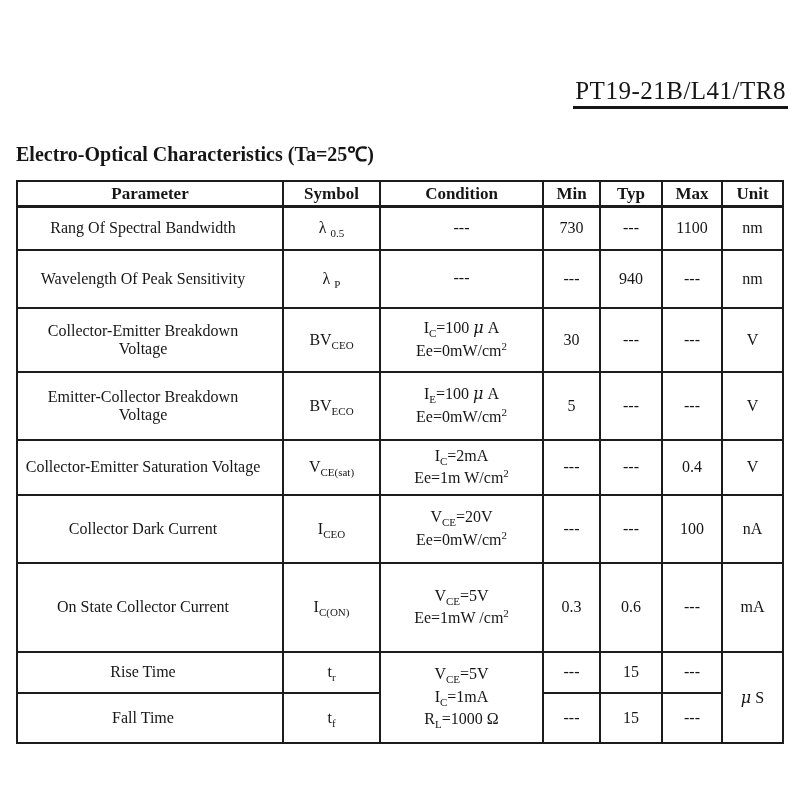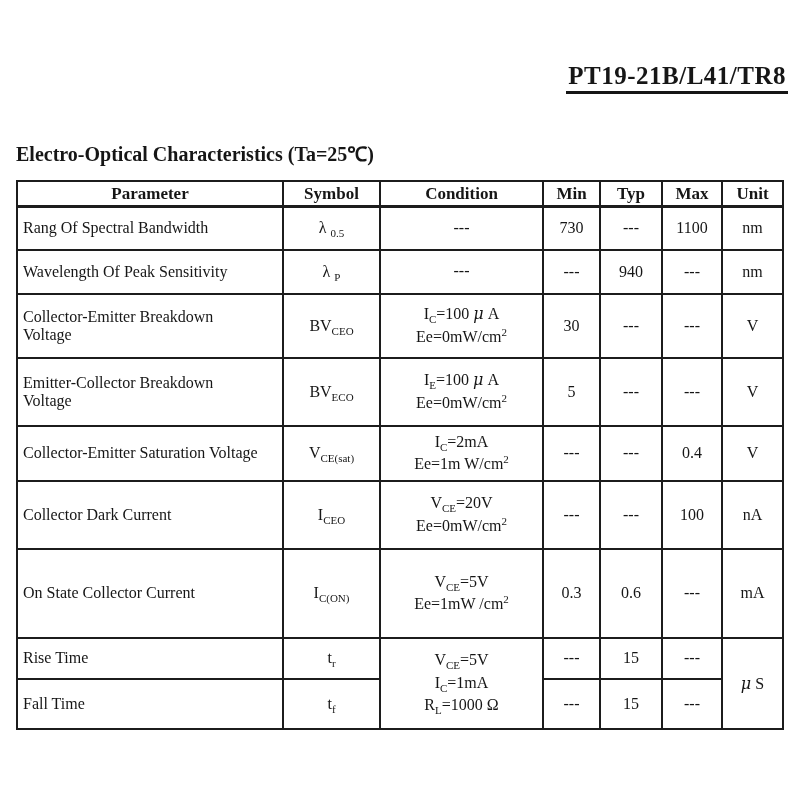--- a/index.html
+++ b/index.html
@@ -10,24 +10,24 @@
   body {
     width: 800px;
     height: 800px;
     position: relative;
     font-family: "Liberation Serif", serif;
     color: #161616;
     overflow: hidden;
   }
   .doc-number {
     position: absolute;
-    top: 62px;
+    top: 77px;
     right: 12px;
     font-size: 25px;
-    font-weight: bold;
+    font-weight: normal;
     letter-spacing: 0.5px;
     border-bottom: 3px solid #161616;
     padding: 0 2px 1px 2px;
     white-space: nowrap;
   }
   .section-title {
     position: absolute;
     left: 16px;
     top: 140px;
     font-size: 20px;
@@ -51,27 +51,27 @@
     padding: 0;
     overflow: hidden;
   }
   .char-table thead th {
     font-size: 17px;
     font-weight: bold;
     height: 23px;
     border-bottom-width: 3px;
   }
   .char-table td.param {
-    text-align: left;
+    text-align: center;
     padding-left: 5px;
     padding-right: 19px;
   }
   
   tbody tr:nth-child(1) { height: 43px; }
-  tbody tr:nth-child(2) { height: 44px; }
+  tbody tr:nth-child(2) { height: 58px; }
   tbody tr:nth-child(3) { height: 64px; }
   tbody tr:nth-child(4) { height: 68px; }
   tbody tr:nth-child(5) { height: 55px; }
   tbody tr:nth-child(6) { height: 68px; }
   tbody tr:nth-child(7) { height: 89px; }
   tbody tr:nth-child(8) { height: 41px; }
   tbody tr:nth-child(9) { height: 50px; }
 
   .char-table sub {
     font-size: 11px;

